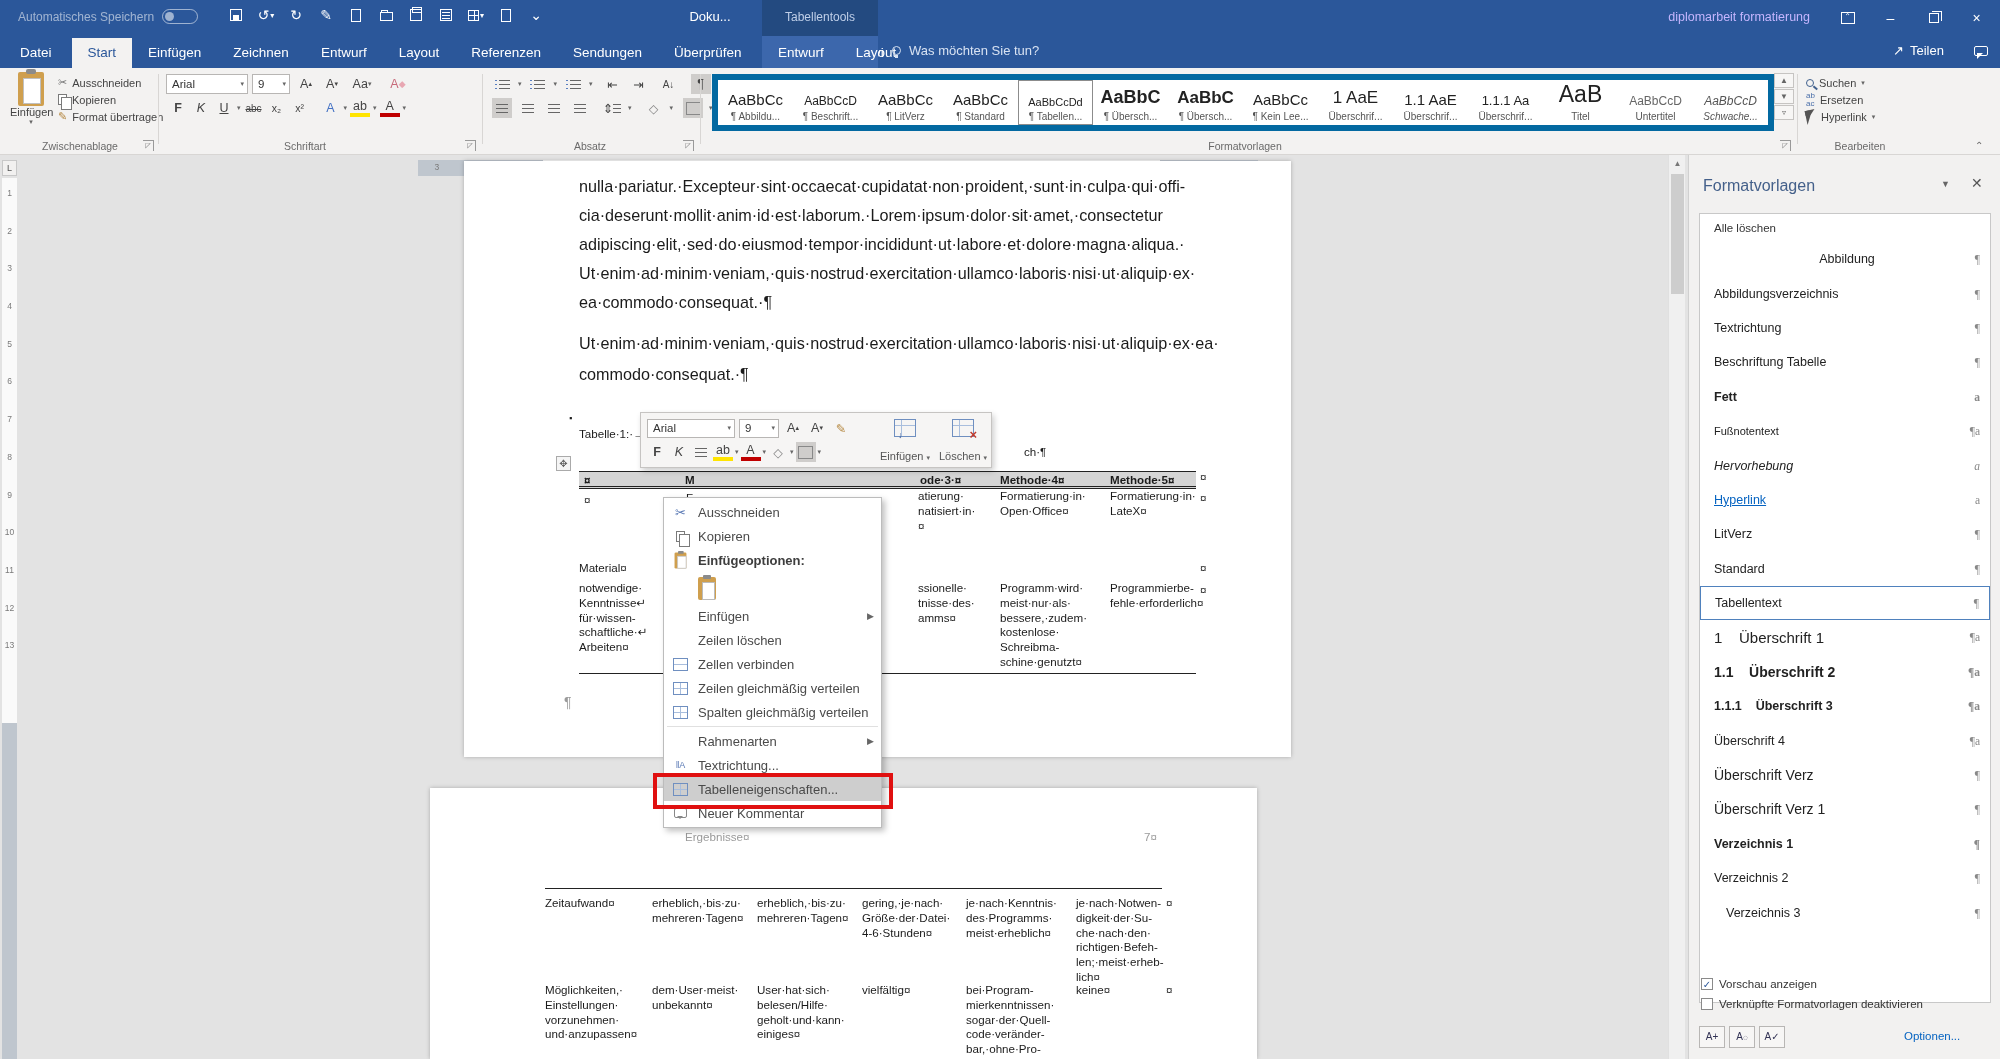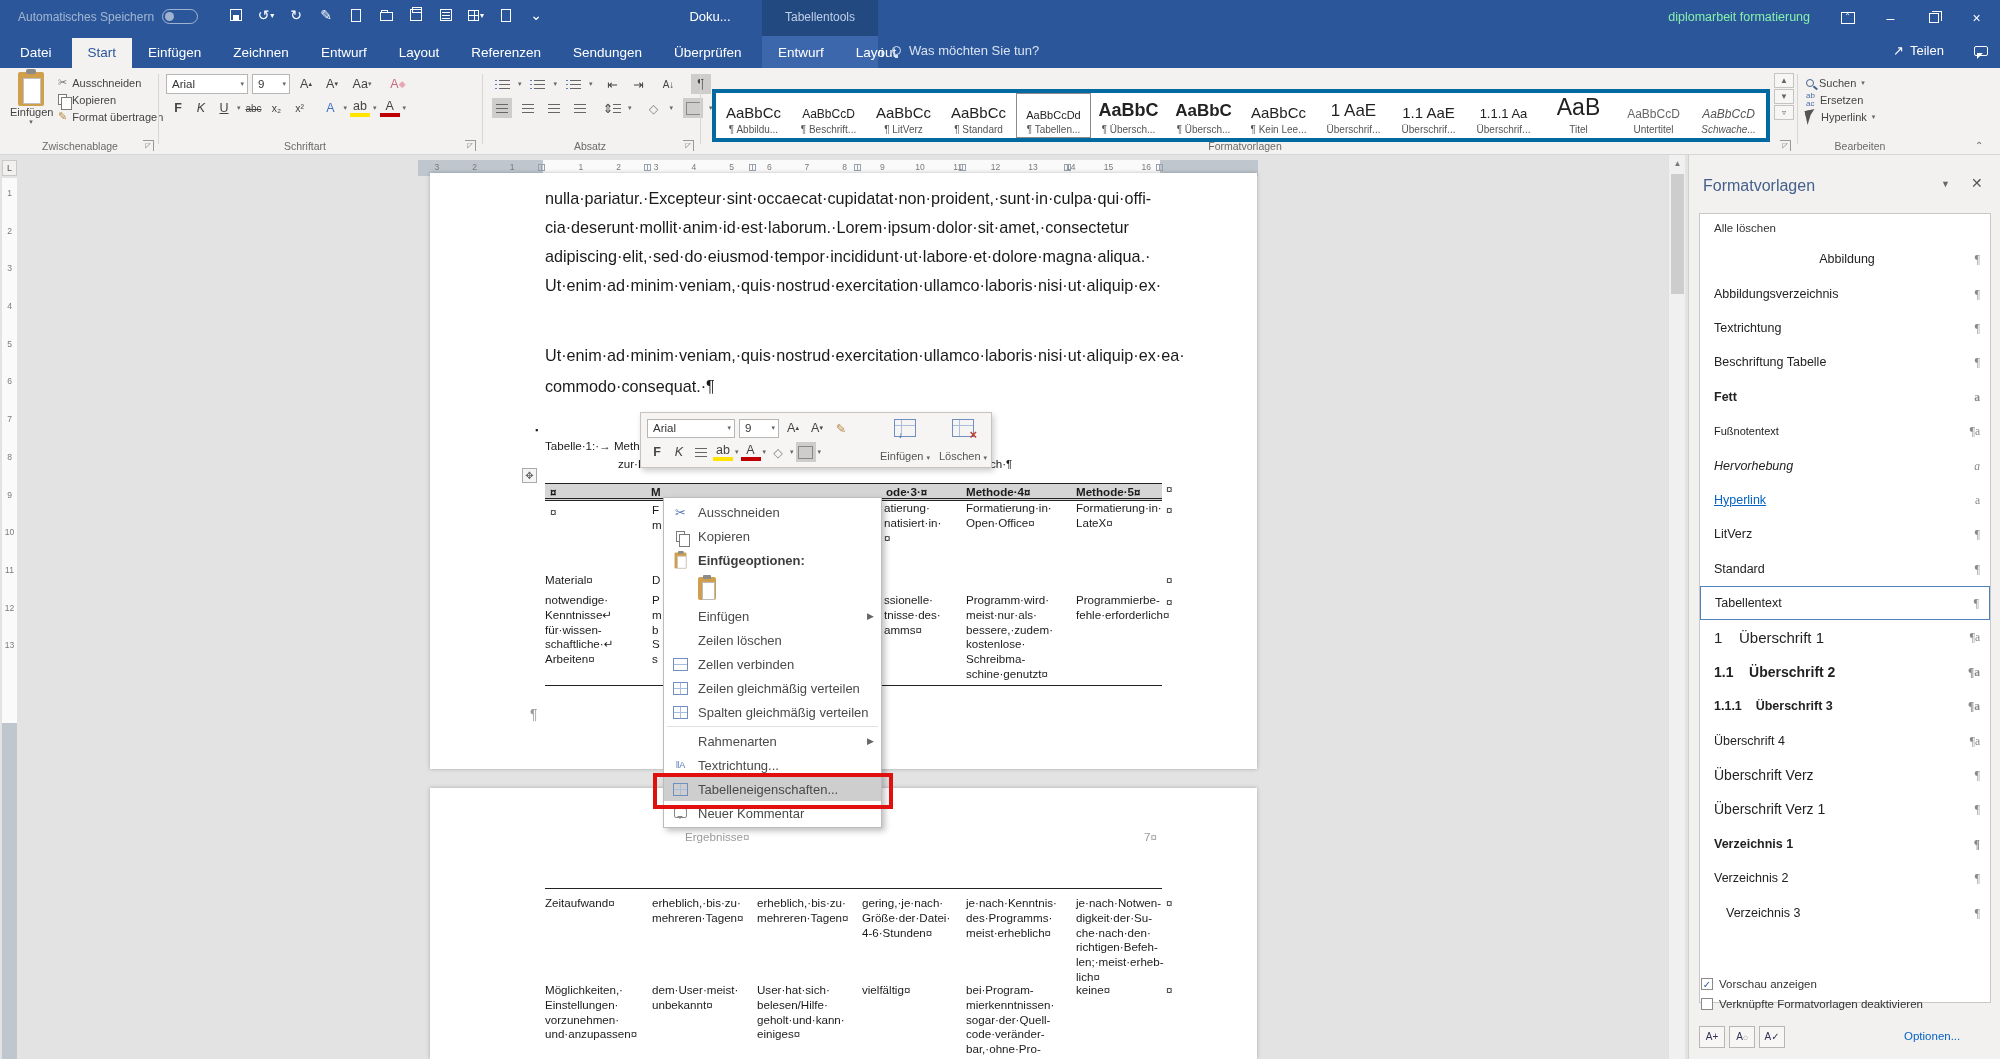--- a/index.html
+++ b/index.html
@@ -22,21 +22,21 @@
   .q-folder::before { content:""; position:absolute; top:-3px; left:0; width:5px; height:2px; border:1px solid #fff; border-bottom:none; }
   .q-grid { width:13px; height:11px; border:1px solid #fff;
     background:linear-gradient(to right,transparent 0 5px,#fff 5px 6px,transparent 6px),
                linear-gradient(to bottom,transparent 0 4px,#fff 4px 5px,transparent 5px); }
   .q-lines { width:12px; height:12px; border:1px solid #fff;
     background:repeating-linear-gradient(to bottom,transparent 0 2px,#fff 2px 3px); background-size:8px 100%; background-position:1px 0; background-repeat:no-repeat; }
   .tiny-dd { font-size:8px; color:#fff; margin-left:1px; }
   #doc-title { left:630px; top:9px; width:160px; text-align:center; font-size:13px; color:#fff; }
   #ctx-title-bg { left:762px; top:0; width:116px; height:36px; background:#234a80; }
   #ctx-title { left:762px; top:10px; width:116px; text-align:center; font-size:12px; color:#bfcfe8; }
-  #user-name { left:1620px; top:10px; width:190px; text-align:right; font-size:12.5px; color:#86efac; }
+  #user-name { left:1620px; top:10px; width:190px; text-align:right; font-size:12.5px; color:#c4b5fd; }
   #win-controls { left:1826px; top:0; display:flex; }
   .win-btn { width:43px; height:36px; display:flex; align-items:center; justify-content:center; color:#fff; font-size:14px; }
   .ribopt-ico { width:14px; height:12px; border:1px solid #fff; display:flex; align-items:flex-start; justify-content:center; font-size:8px; line-height:8px; }
   .restore-ico { width:10px; height:10px; border:1px solid #fff; position:relative; }
   .restore-ico::before { content:""; position:absolute; left:2px; top:-3px; width:9px; height:9px; border:1px solid #fff; border-bottom:none; border-left:none; }
 
   
   #tabrow { left:0; top:36px; width:2000px; height:32px; background:#2b579a; display:flex; align-items:flex-end; }
   .tab { color:#fff; font-size:13.5px; padding:7px 16px 8px; white-space:nowrap; }
   .tab.file { padding:7px 20px 8px; }
@@ -82,21 +82,21 @@
   .rulnum-row { position:absolute; top:2px; display:flex; color:#7a7a7a; font-size:8.5px; }
   .rulnum-row span { width:37.7px; text-align:center; }
   .colmark { position:absolute; top:4px; width:7px; height:7px; background:
      linear-gradient(to right,#98a2ae 0 1px,transparent 1px 3px,#98a2ae 3px 4px,transparent 4px 6px,#98a2ae 6px 7px); border-top:1px solid #98a2ae; border-bottom:1px solid #98a2ae; }
   #vruler { position:absolute; left:2px; top:23px; width:15px; height:881px; background:#bfc6ce; }
   #vruler .white { position:absolute; left:0; top:0px; width:15px; height:545px; background:#fafafa; }
   .rulnum-col { position:absolute; top:10px; left:0; width:15px; display:flex; flex-direction:column; color:#7a7a7a; font-size:8.5px; }
   .rulnum-col span { height:37.7px; text-align:center; }
   #tabsel { position:absolute; left:2px; top:5px; width:15px; height:16px; background:#f2f1f0; border:1px solid #c8c8c8; font-size:9px; color:#555; text-align:center; line-height:14px; }
   .page { position:absolute; left:430px; width:827px; background:#fff; box-shadow:0 0 4px rgba(0,0,0,.25); }
-  #page1 { top:18px; height:596px; }
+  #page1 { top:6px; height:596px;margin-left:34px; }
   #page2 { top:633px; height:271px; }
   #scrollbar { position:absolute; left:1668px; top:0; width:17px; height:904px; background:#f0f0f0; border-left:1px solid #e0e0e0; }
   #scrollbar .arr { width:17px; height:17px; font-size:8px; color:#777; text-align:center; line-height:17px; }
   #scrollbar .thumb { position:absolute; left:2px; top:19px; width:13px; height:120px; background:#cdcdcd; }
 
   .doc-line { position:absolute; width:617px; font-size:16.2px; color:#1b1b1b; white-space:nowrap; text-align:justify; text-align-last:justify; }
   .doc-line.last { text-align-last:left; }
   .cell { position:absolute; font-size:11.6px; color:#1b1b1b; line-height:14.8px; white-space:pre-line; }
   .cell.hd { font-weight:bold; }
   .graytxt { color:#9a9a9a; }
@@ -339,21 +339,21 @@
       <span class="dd">▾</span>
     <span class="fbtn active" style="margin-left:4px">
         <span class="micon-table" style="border-color:#888;background:none"></span>
       </span>
       <span class="dd">▾</span>
   </div>
   <div class="grouplabel" style="left:545px;width:90px">Absatz</div>
   <div class="launcher" style="left:683px">◿</div>
   <div class="vsep" style="left:700px"></div>
 
-  <div class="abs" style="left:712px;top:21px;display:flex;border:4px solid #0369a1">
+  <div class="abs" style="left:712px;top:6px;display:flex;border:6px solid #0369a1">
     <div class="gallery-item">
         <span class="prev">AaBbCc</span>
         <span class="lbl">¶ Abbildu...</span>
       </div>
     <div class="gallery-item">
         <span class="prev" style="font-size:12px">AaBbCcD</span>
         <span class="lbl">¶ Beschrift...</span>
       </div>
     <div class="gallery-item">
         <span class="prev">AaBbCc</span>
@@ -485,20 +485,21 @@
         <span>12</span>
         <span>13</span>
       </div>
   </div>
 
   <div id="page1" class="page">
     <div class="doc-line" style="left:115px;top:16px">nulla·pariatur.·Excepteur·sint·occaecat·cupidatat·non·proident,·sunt·in·culpa·qui·offi-</div>
     <div class="doc-line" style="left:115px;top:74px">adipiscing·elit,·sed·do·eiusmod·tempor·incididunt·ut·labore·et·dolore·magna·aliqua.·</div>
     <div class="doc-line" style="left:115px;top:45px">cia·deserunt·mollit·anim·id·est·laborum.·Lorem·ipsum·dolor·sit·amet,·consectetur</div>
     <div class="doc-line" style="left:115px;top:103px">Ut·enim·ad·minim·veniam,·quis·nostrud·exercitation·ullamco·laboris·nisi·ut·aliquip·ex·</div>
+    <div class="doc-line last" style="left:115px;top:132px">ea·commodo·consequat.·¶</div>
     <div class="doc-line" style="left:115px;top:173px;width:622px">Ut·enim·ad·minim·veniam,·quis·nostrud·exercitation·ullamco·laboris·nisi·ut·aliquip·ex·ea·</div>
     <div class="doc-line last" style="left:115px;top:204px">commodo·consequat.·¶</div>
 
     <div class="cell" style="left:105px;top:250px;font-size:9px">▪</div>
     <div class="cell" style="left:115px;top:266px">Tabelle·1:·→ Metho</div>
     <div class="cell" style="left:188px;top:284px">zur·Fo</div>
     <div class="cell" style="left:560px;top:284px">ch·¶</div>
     <div id="movehandle">✥</div>
 
     <div id="tbl1-hdr"></div>

